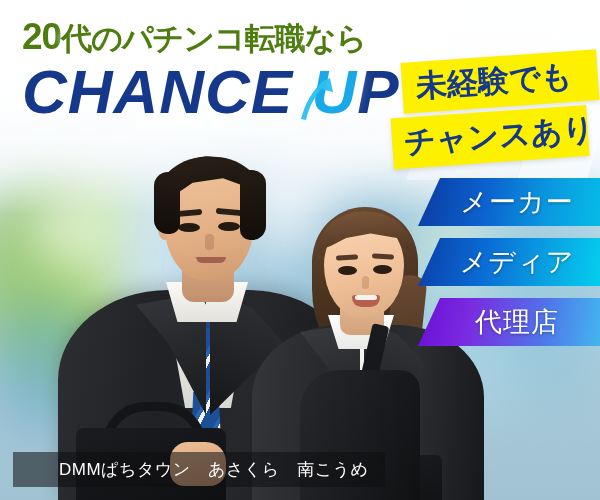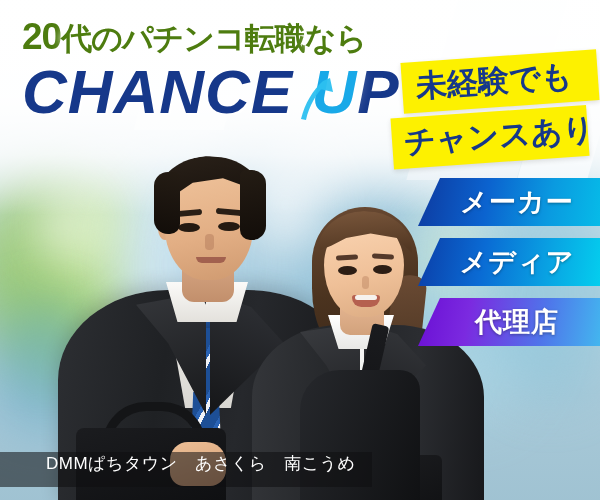--- a/index.html
+++ b/index.html
@@ -346,44 +346,44 @@
     margin-bottom: 12px;
     display: flex;
     align-items: center;
     justify-content: center;
     clip-path: polygon(22px 0, 100% 0, 100% 100%, 0 100%);
     box-shadow: 0 2px 6px rgba(0,0,0,.22);
   }
   .cat:last-child { margin-bottom: 0; }
   .cat-label {
     font-size: 27px;
-    font-weight: 700;
+    font-weight: 400;
     color: #ffffff;
     letter-spacing: 1px;
     line-height: 1;
     padding-left: 16px;
     text-shadow: 0 1px 3px rgba(0,0,0,.35);
     white-space: nowrap;
   }
   .cat-1 { background: linear-gradient(100deg,#0d3aa0 0%,#0b63cf 38%,#0a9ae0 72%,#06bbe8 100%); }
   .cat-2 { background: linear-gradient(100deg,#4a13c8 0%,#3a2fd6 30%,#2d5de0 65%,#2f8ae8 100%); }
   .cat-3 { background: linear-gradient(100deg,#0d3aa0 0%,#0b63cf 40%,#0a9ae0 75%,#06c0ea 100%); }
   .cat-4 { background: linear-gradient(100deg,#6a0fd4 0%,#7b2ae0 28%,#4f74ea 68%,#43b6ef 100%); }
   .cat-5 { background: linear-gradient(100deg,#0b3ea8 0%,#0a6bd4 36%,#09a4e3 72%,#04ceee 100%); }
 
   
   .caption {
     position: absolute;
-    left: 0;
+    left: 13px;
     top: 452px;
     width: 372px;
     height: 35px;
     background: rgba(14,14,16,.55);
     display: flex;
-    align-items: flex-start;
+    align-items: center;
     z-index: 10;
   }
   .caption-text {
     color: #ffffff;
     font-size: 17px;
     font-weight: 400;
     letter-spacing: .5px;
     padding-left: 46px;
     white-space: nowrap;
   }

